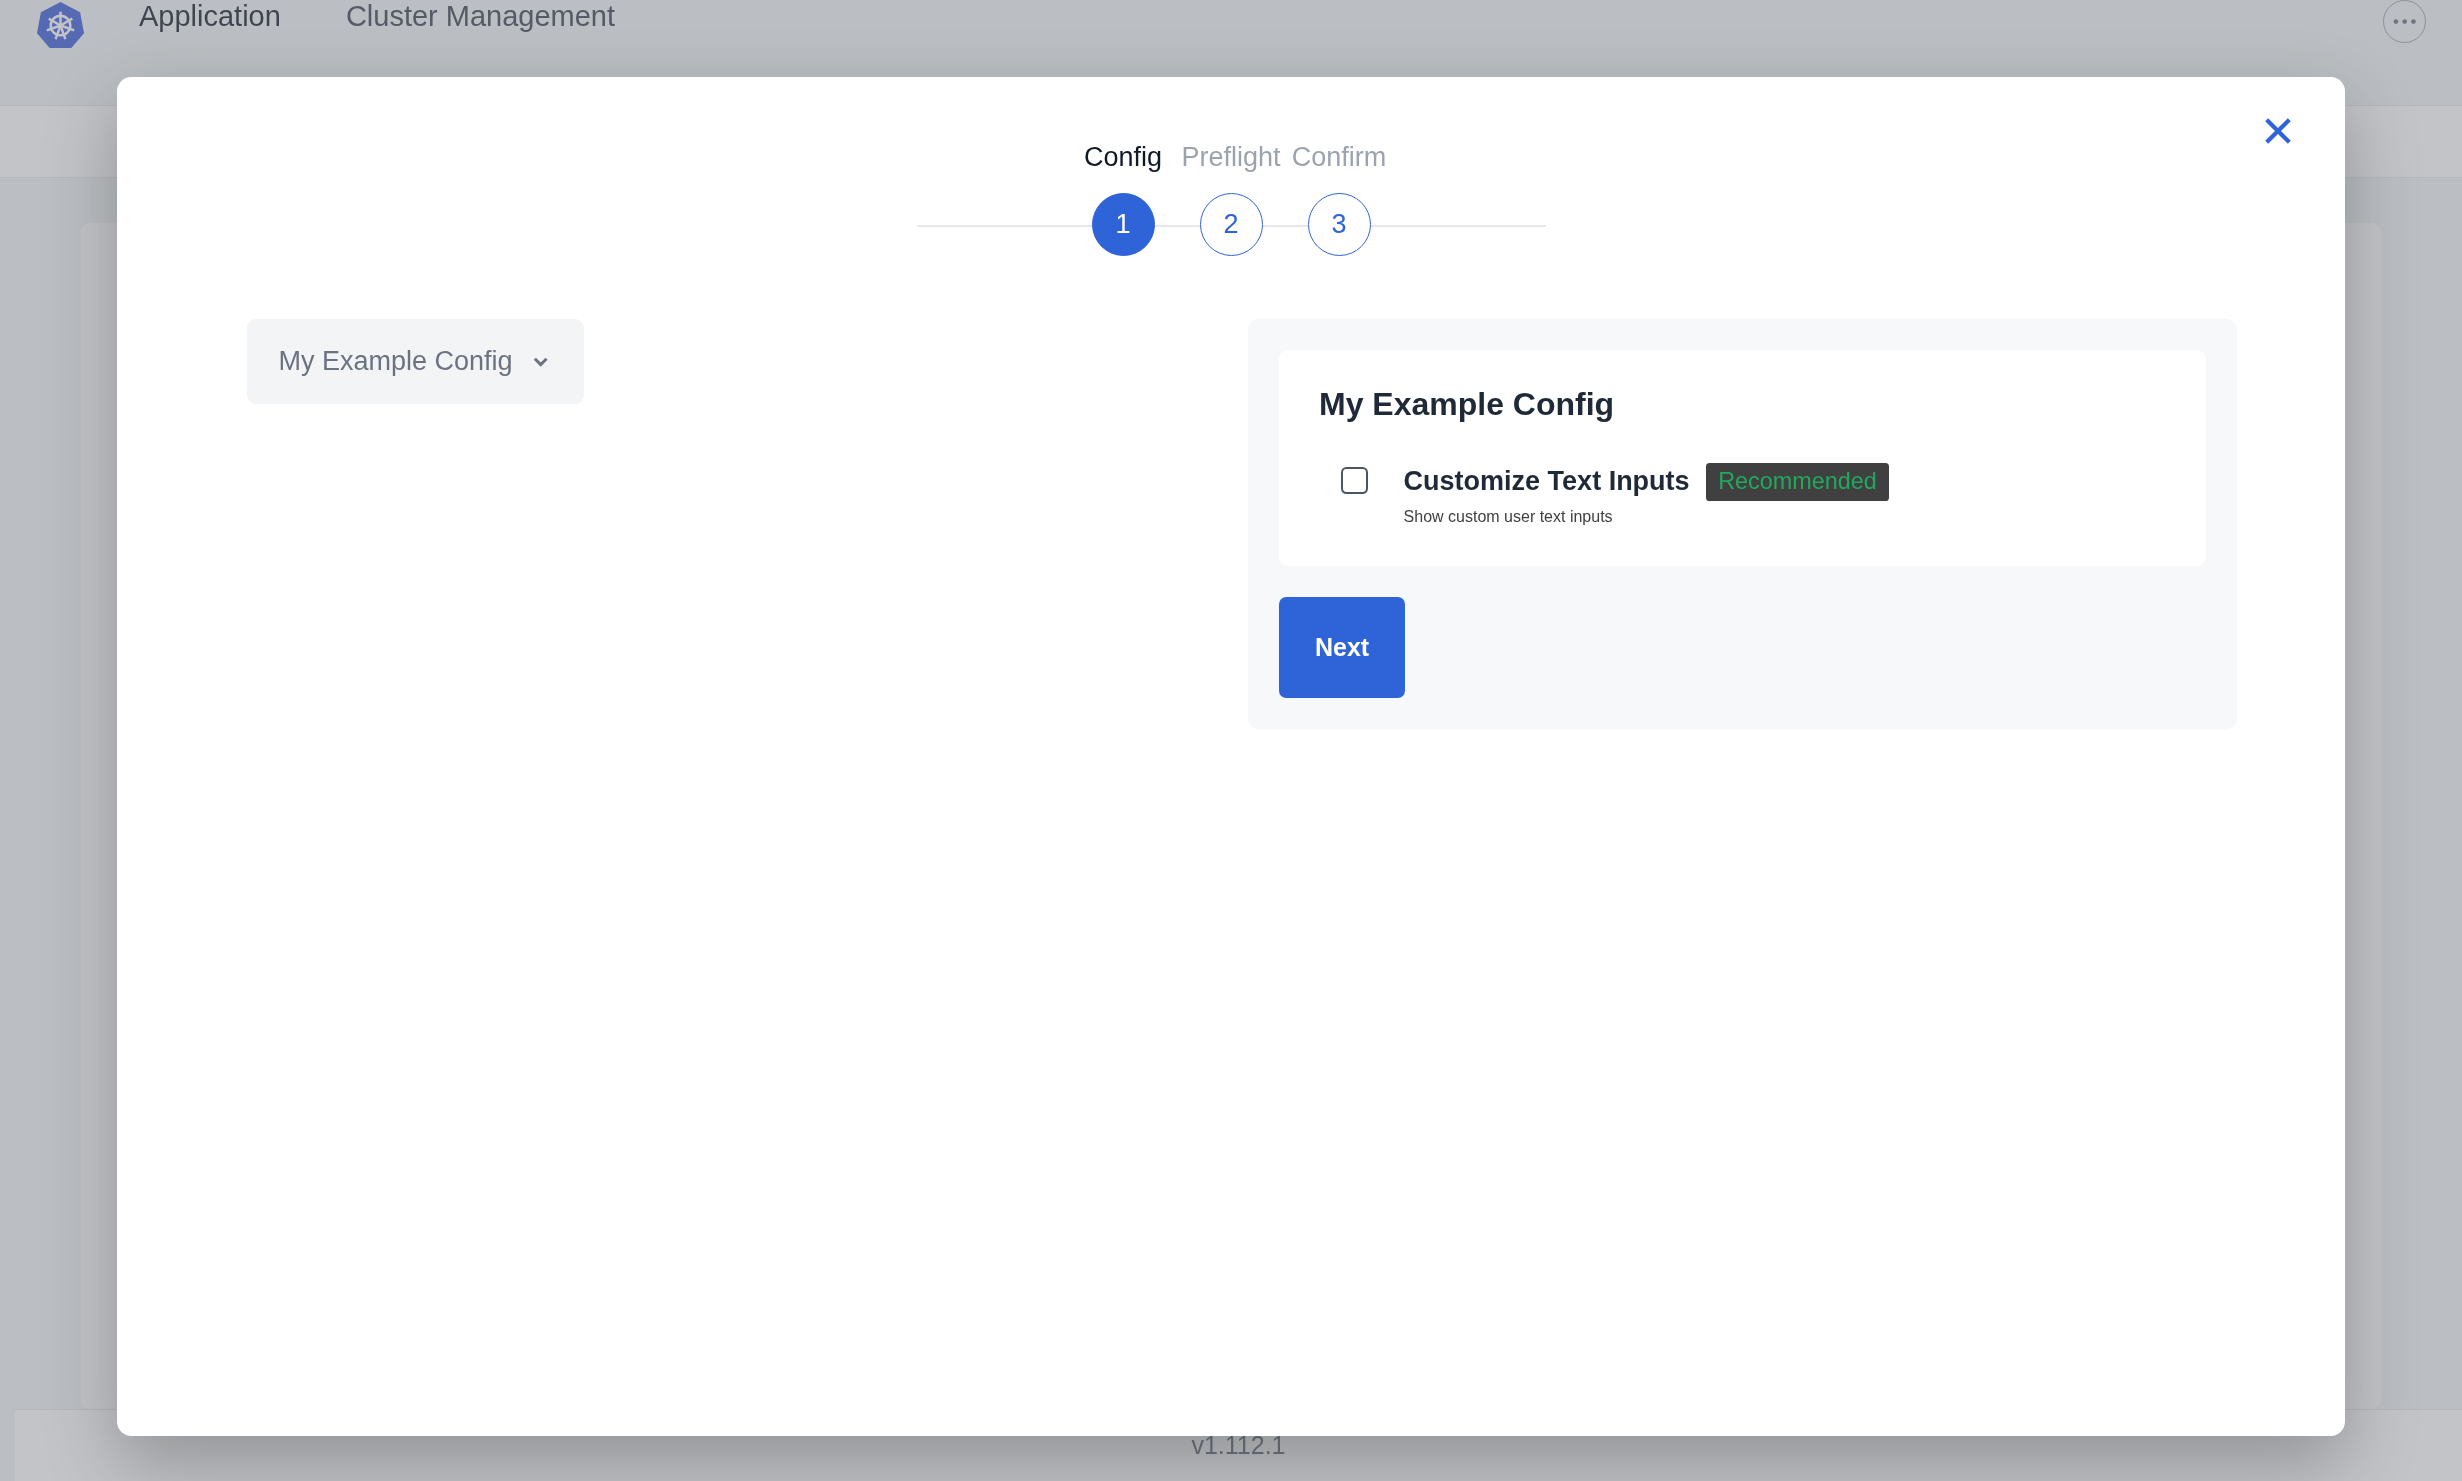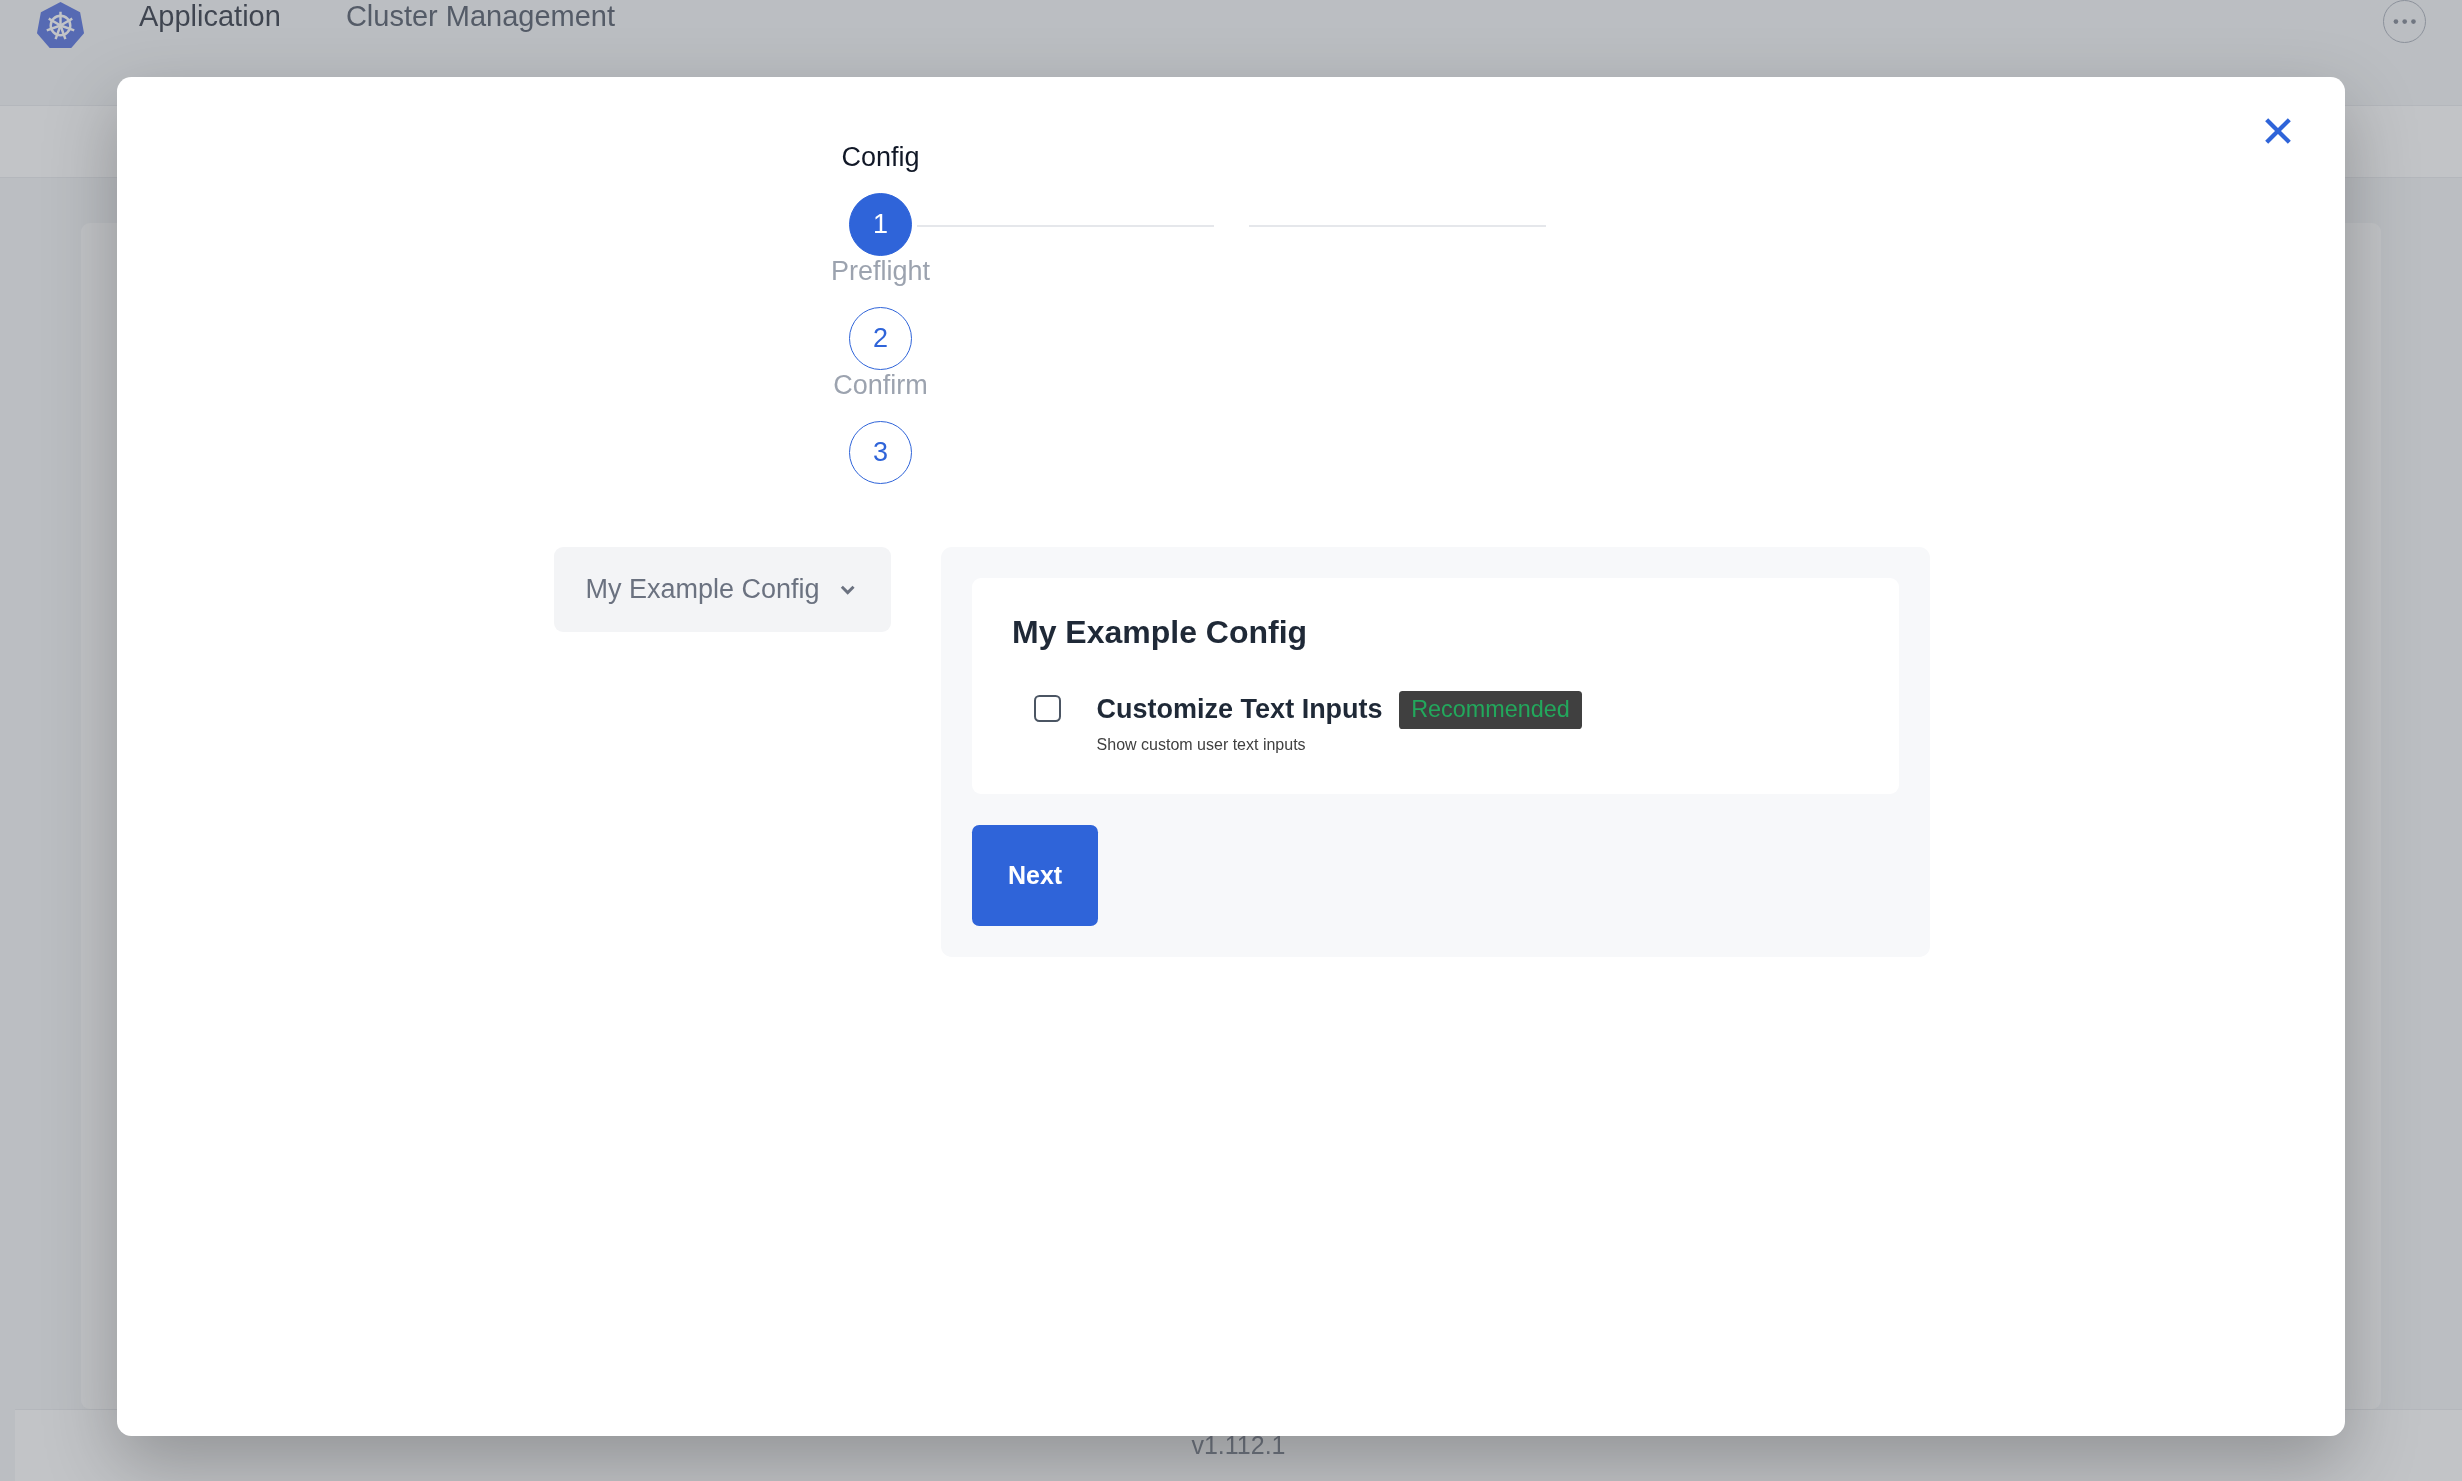--- a/index.html
+++ b/index.html
@@ -103,21 +103,20 @@
     cursor:pointer;
   }
   .modal-close svg { width:34px; height:34px; stroke:#2f64d9; stroke-width:3; }
 
   
   .stepper {
     margin: 27px auto 63px;
     width: 809px;
     display:flex; align-items:flex-start; justify-content:center;
     position:relative;
-    flex-direction:column;
   }
   .step {
     width: 108px;
     display:flex; flex-direction:column; align-items:center;
     position:relative; z-index:2;
   }
   .step-label { font-size:27px; color:#9ca3af; margin-bottom:20px; }
   .step.active .step-label { color:#111827; font-weight:500; }
   .step-bubble {
     width:63px; height:63px; border-radius:50%;
@@ -137,21 +136,21 @@
   }
   .step-line.l1 { left:90px; width:297px; }
   .step-line.l2 { left:422px; width:297px; }
 
   
   .modal-body {
     display:flex;
     gap: 50px;
     padding: 0 54px;
     align-items:flex-start;
-    justify-content:center;
+    justify-content:space-between;
   }
   .sidebar {
     width: 359px;
     display:flex; justify-content:flex-end;
   }
   .config-pill {
     background:#f3f4f6; border-radius:9px;
     padding: 27px 32px;
     display:flex; align-items:center; gap:16px;
     color:#6b7280; font-size:27px;

